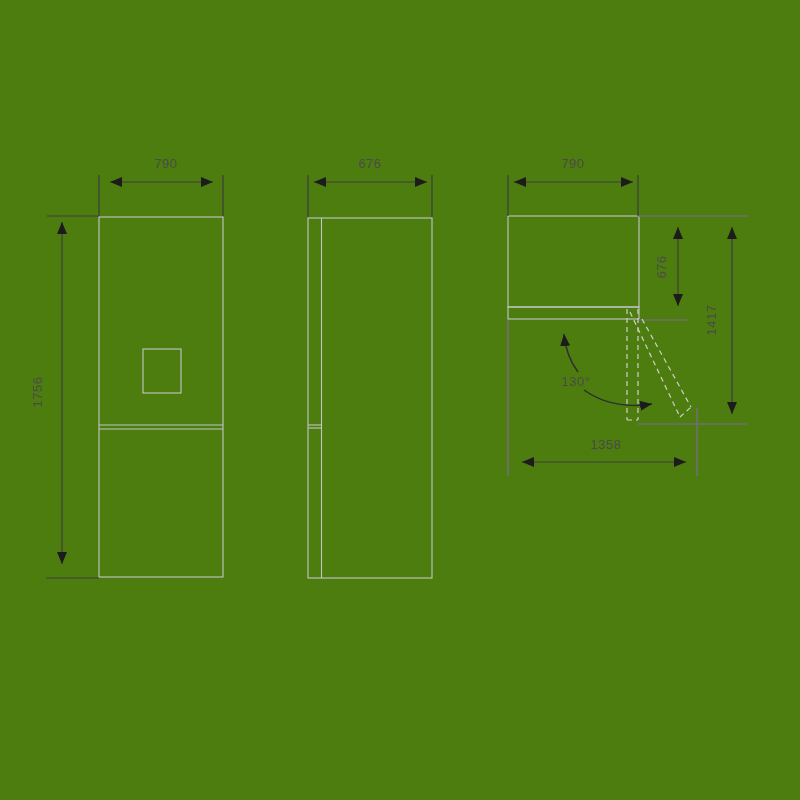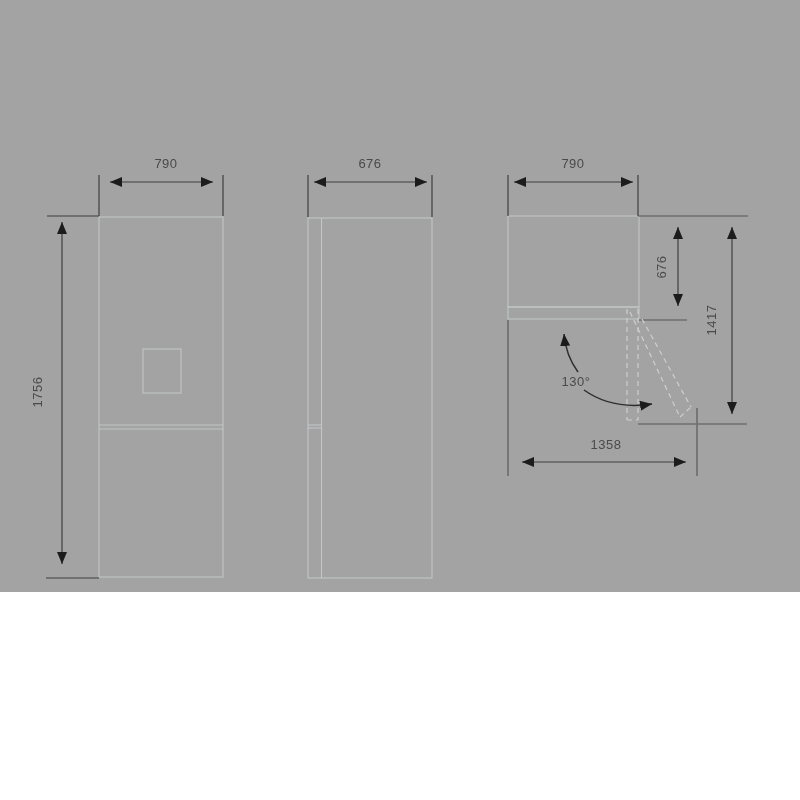--- a/index.html
+++ b/index.html
@@ -6,22 +6,22 @@
     margin: 0;
     padding: 0;
     background: #ffffff;
     width: 800px;
     height: 800px;
     overflow: hidden;
   }
   .stage {
     position: relative;
     width: 800px;
-    height: 592px;
-    background: #a3a3a3;
+    height: 800px;
+    background: #4d7c0f;
   }
   svg { display: block; }
   
   .ln-light {
     stroke: var(--outline-light, #c2c6c6);
     stroke-width: 1.1;
     fill: none;
   }
   
   .ln-med {

